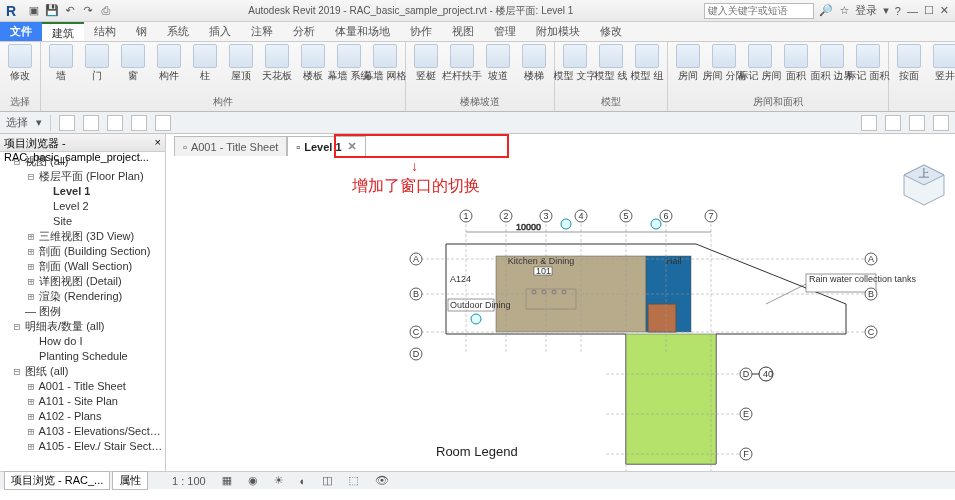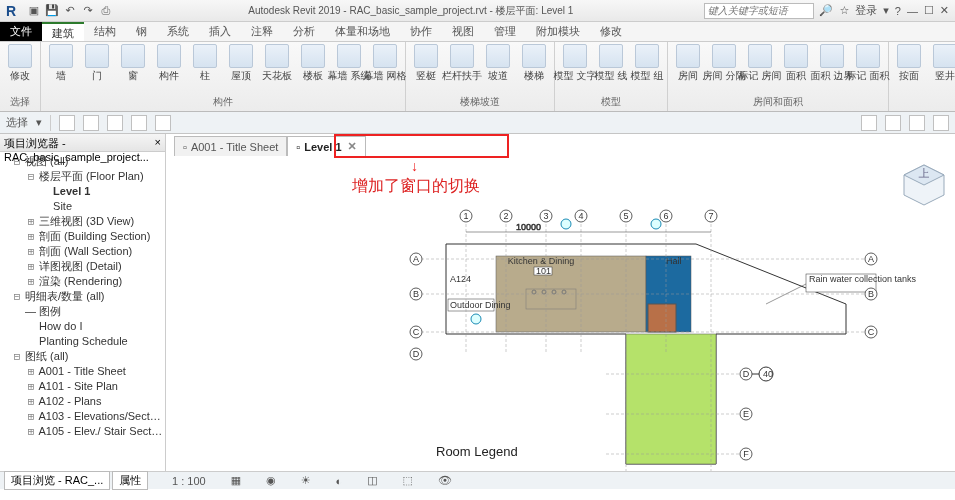--- a/index.html
+++ b/index.html
@@ -4,28 +4,28 @@
 <style>
 * { box-sizing: border-box; margin: 0; padding: 0; font-family: "Microsoft YaHei", Arial, sans-serif; font-size: 11px; }
 body { width: 955px; height: 500px; background: #fff; overflow: hidden; position: relative; }
 
 
 .titlebar { height: 22px; background: linear-gradient(#f7f7f7,#e9e9e9); display: flex; align-items: center; border-bottom: 1px solid #ccc; }
 .titlebar .rlogo { width: 22px; height: 22px; display: flex; align-items: center; justify-content: center; font-weight: bold; color: #1a4d8c; font-size: 14px; }
 .titlebar .qat { display: flex; gap: 2px; padding: 0 4px; }
 .titlebar .qat span { width: 16px; height: 16px; display: flex; align-items: center; justify-content: center; color: #555; }
 .titlebar .title { flex: 1; text-align: center; color: #555; font-size: 10px; }
-.titlebar .search { width: 110px; height: 16px; border: 1px solid #bbb; background: #fff; font-size: 10px; color: #aaa; padding: 0 3px; font-style: italic; }
+.titlebar .search { width: 110px; height: 16px; border: 1px solid #bbb; background: #fff; font-size: 10px; color: #aaa; padding: 0 3px; }
 .titlebar .right { display: flex; gap: 6px; padding: 0 6px; align-items: center; color: #555; }
 .titlebar .right span { cursor: default; }
 
 
 .ribbon-tabs { height: 20px; background: #f5f5f5; display: flex; border-bottom: 1px solid #ccc; }
 .ribbon-tabs .tab { padding: 2px 10px; color: #555; font-size: 11px; }
-.ribbon-tabs .tab.file { background: #000000; color: #fff; font-weight: normal; }
+.ribbon-tabs .tab.file { background: #3b82f6; color: #fff; font-weight: bold; }
 .ribbon-tabs .tab.active { background: #fff; border-top: 2px solid #2c7a2c; color: #333; }
 
 
 .ribbon { height: 70px; background: linear-gradient(#f9f9f9,#ececec); display: flex; border-bottom: 1px solid #bbb; overflow: hidden; }
 .rgroup { border-right: 1px solid #d0d0d0; padding: 2px 4px; display: flex; flex-direction: column; align-items: center; justify-content: space-between; }
 .rgroup .items { display: flex; gap: 4px; flex: 1; align-items: flex-start; }
 .rbtn { display: flex; flex-direction: column; align-items: center; width: 32px; cursor: default; }
 .rbtn .ico { width: 24px; height: 24px; border: 1px solid #bac8d8; background: linear-gradient(#eaf1f9,#d6e3f0); border-radius: 2px; display:flex; align-items:center; justify-content:center; }
 .rbtn .lbl { font-size: 10px; color: #444; margin-top: 2px; line-height: 11px; text-align: center; white-space: nowrap; }
 .rgroup .glabel { font-size: 10px; color: #666; }
@@ -66,21 +66,21 @@
 .legend .ltitle { font-size: 13px; color: #222; margin-bottom: 14px; }
 .legend .row { display: flex; align-items: center; gap: 16px; font-size: 10px; color: #333; line-height: 13px; }
 .legend .sw { width: 12px; height: 10px; border: 1px solid #333; }
 
 .navcube { position:absolute; right:6px; top:26px; width:50px; height:50px; }
 
 
 .status { position: absolute; bottom: 11px; left: 0; right: 0; height: 18px; background: #eef2f5; border-top: 1px solid #ccc; display: flex; align-items: center; font-size: 10px; }
 .status .left { display: flex; gap: 2px; padding-left: 4px; }
 .status .stab { border: 1px solid #bbb; background: #fff; padding: 1px 6px; }
-.status .viewctrl { position: absolute; left: 170px; display: flex; gap: 21px; align-items: center; color: #555; }
+.status .viewctrl { position: absolute; left: 170px; display: flex; gap: 12px; align-items: center; color: #555; }
 .status .viewctrl span { padding: 0 2px; }
 
 .gridlbl { font-size:9px; fill:#333; }
 .bubble { fill:#fff; stroke:#333; stroke-width:0.8; }
 .elev { fill:#dff; stroke:#1a8bb5; }
 </style>
 </head>
 <body>
 
 <div class="titlebar">
@@ -279,28 +279,29 @@
 
   <div class="browser">
     <div class="bhead">
         <span>项目浏览器 - RAC_basic_sample_project...</span>
         <span>×</span>
       </div>
     <div class="tree" id="tree">
         <div class="node l1"><span class="exp">⊟</span> 视图 (all)</div>
         <div class="node l2"><span class="exp">⊟</span> 楼层平面 (Floor Plan)</div>
         <div class="node l3"><span class="exp"></span> <span class="bold">Level 1</span></div>
+        <div class="node l3"><span class="exp"></span> Level 2</div>
         <div class="node l3"><span class="exp"></span> Site</div>
         <div class="node l2"><span class="exp">⊞</span> 三维视图 (3D View)</div>
         <div class="node l2"><span class="exp">⊞</span> 剖面 (Building Section)</div>
         <div class="node l2"><span class="exp">⊞</span> 剖面 (Wall Section)</div>
         <div class="node l2"><span class="exp">⊞</span> 详图视图 (Detail)</div>
         <div class="node l2"><span class="exp">⊞</span> 渲染 (Rendering)</div>
+        <div class="node l1"><span class="exp"></span> — 图例</div>
         <div class="node l1"><span class="exp">⊟</span> 明细表/数量 (all)</div>
-        <div class="node l1"><span class="exp"></span> — 图例</div>
         <div class="node l2"><span class="exp"></span> How do I</div>
         <div class="node l2"><span class="exp"></span> Planting Schedule</div>
         <div class="node l1"><span class="exp">⊟</span> 图纸 (all)</div>
         <div class="node l2"><span class="exp">⊞</span> A001 - Title Sheet</div>
         <div class="node l2"><span class="exp">⊞</span> A101 - Site Plan</div>
         <div class="node l2"><span class="exp">⊞</span> A102 - Plans</div>
         <div class="node l2"><span class="exp">⊞</span> A103 - Elevations/Sections</div>
         <div class="node l2"><span class="exp">⊞</span> A105 - Elev./ Stair Sections</div>
       </div>
   </div>

